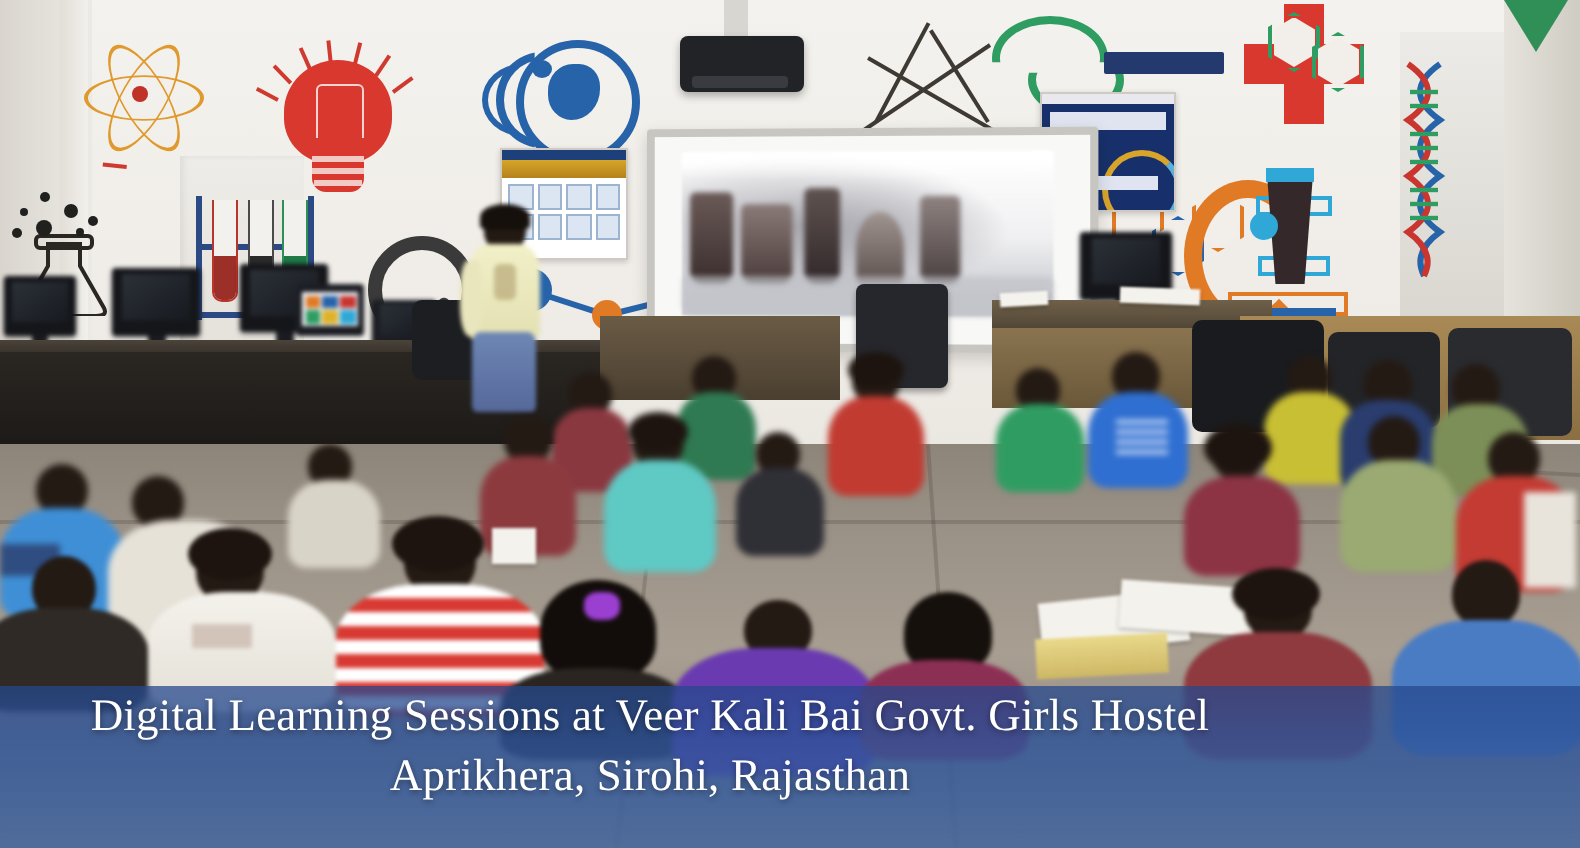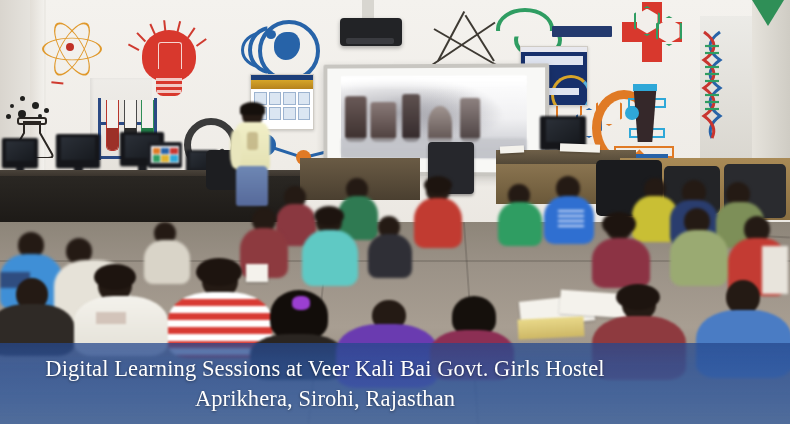--- a/index.html
+++ b/index.html
@@ -253,21 +253,21 @@
     position:absolute;left:0;top:343px;width:790px;height:81px;
     background:linear-gradient(180deg,
       rgba(38,72,140,.74) 0%,
       rgba(44,82,152,.80) 28%,
       rgba(52,92,160,.80) 62%,
       rgba(64,104,168,.76) 100%);
     backdrop-filter:blur(1px);
   }
   .caption{
     position:absolute;left:0;top:0;width:650px;height:81px;
-    display:flex;align-items:center;justify-content:center;
+    display:flex;justify-content:center;
     text-align:center;
     color:#ffffff;
     font-family:"Liberation Serif","DejaVu Serif",serif;
     font-size:22.5px;line-height:30px;
     letter-spacing:.1px;
     text-shadow:0 1px 3px rgba(0,0,0,.45);
     padding:0 18px;box-sizing:border-box;
   }
   .caption span{display:block;max-width:760px;}
 </style>

